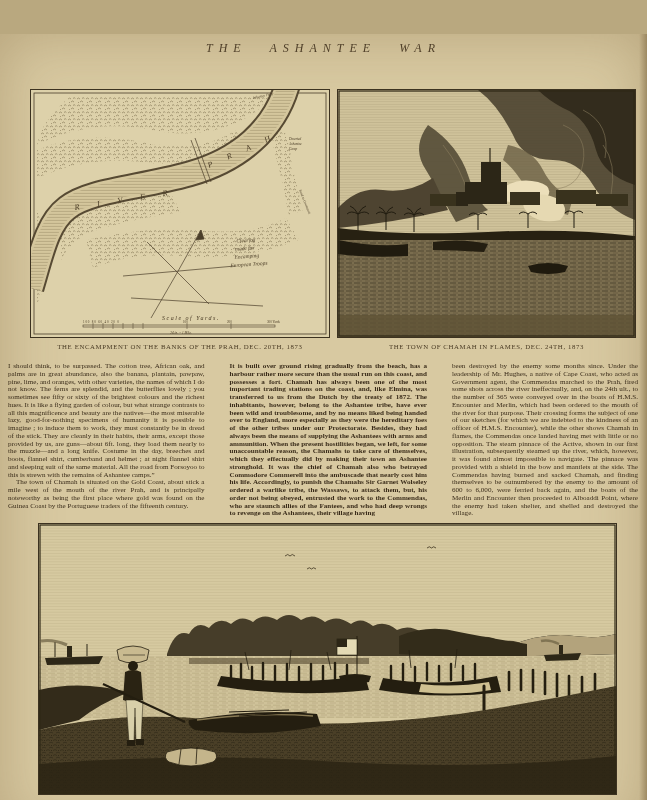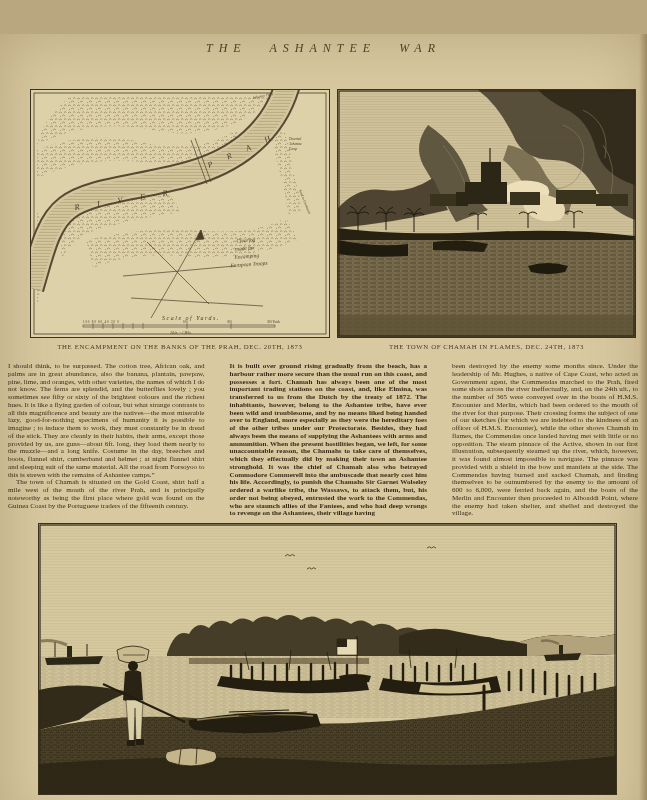--- a/index.html
+++ b/index.html
@@ -184,21 +184,21 @@
         <rect x="0" y="225" width="297" height="22" fill="#5f5336" opacity=".8"></rect>
       </g>
       <rect x="1" y="1" width="295" height="245" fill="none" stroke="#2f2817" stroke-width="1.2"></rect>
     </svg>
   </div>
   <div class="abs figcap" style="left:337px;top:308px;width:299px;">THE TOWN OF CHAMAH IN FLAMES, DEC. 24TH, 1873</div>
 
   <div class="abs" id="body-text">
     <div class="col" id="col1">
       <p>I should think, to be surpassed.  The cotton tree, African oak, and palms are in great abundance, also the banana, plantain, pawpaw, pine, lime, and oranges, with other varieties, the names of which I do not know.  The ferns are splendid, and the butterflies lovely ; you sometimes see fifty or sixty of the brightest colours and the richest hues.  It is like a flying garden of colour, but what strange contrasts to all this magnificence and beauty are the natives—the most miserable lazy, good-for-nothing specimens of humanity it is possible to imagine ; to induce them to work, they must constantly be in dread of the stick.  They are cleanly in their habits, their arms, except those provided by us, are guns—about 6ft. long, they load them nearly to the muzzle—and a long knife.  Costume in the day, breeches and boots, flannel shirt, cumberband and helmet ; at night flannel shirt and sleeping suit of the same material.  All the road from Forsoyoo to this is strewn with the remains of Ashantee camps.”</p>
-      <p class="indent">The town of Chamah is situated on the Gold Coast, shirt half a mile west of the mouth of the river Prah, and is principally noteworthy as being the first place where gold was found on the Guinea Coast by the Portuguese traders of the fifteenth century.</p>
+      <p class="indent">The town of Chamah is situated on the Gold Coast, about stick a mile west of the mouth of the river Prah, and is principally noteworthy as being the first place where gold was found on the Guinea Coast by the Portuguese traders of the fifteenth century.</p>
     </div>
     <div class="col" id="col2">
       <p>It is built over ground rising gradually from the beach, has a harbour rather more secure than the usual run on this coast, and possesses a fort.  Chamah has always been one of the most important trading stations on the coast, and, like Elmina, was transferred to us from the Dutch by the treaty of 1872.  The inhabitants, however, belong to the Ashantee tribe, have ever been wild and troublesome, and by no means liked being handed over to England, more especially as they were the hereditary foes of the other tribes under our Protectorate.  Besides, they had always been the means of supplying the Ashantees with arms and ammunition.  When the present hostilities began, we left, for some unaccountable reason, the Chamahs to take care of themselves, which they effectually did by making their town an Ashantee stronghold.  It was the chief of Chamah also who betrayed Commodore Commerell into the ambuscade that nearly cost him his life.  Accordingly, to punish the Chamahs Sir Garnet Wolseley ordered a warlike tribe, the Wassaws, to attack them, but, his order not being obeyed, entrusted the work to the Commendas, who are staunch allies of the Fantees, and who had deep wrongs to revenge on the Ashantees, their village having</p>
     </div>
     <div class="col" id="col3">
       <p>been destroyed by the enemy some months since.  Under the leadership of Mr. Hughes, a native of Cape Coast, who acted as Government agent, the Commendas marched to the Prah, fired some shots across the river ineffectually, and, on the 24th ult., to the number of 365 were conveyed over in the boats of H.M.S. Encounter and Merlin, which had been ordered to the mouth of the river for that purpose.  Their crossing forms the subject of one of our sketches (for which we are indebted to the kindness of an officer of H.M.S. Encounter), while the other shows Chamah in flames, the Commendas once landed having met with little or no opposition.  The steam pinnace of the Active, shown in our first illustration, subsequently steamed up the river, which, however, it was found almost impossible to navigate.  The pinnace was provided with a shield in the bow and mantlets at the side.  The Commendas having burned and sacked Chamah, and finding themselves to be outnumbered by the enemy to the amount of 600 to 6,000, were ferried back again, and the boats of the Merlin and Encounter then proceeded to Alboaddi Point, where the enemy had taken shelter, and shelled and destroyed the village.</p>
     </div>
   </div>
 
   <div class="abs figure" style="left:38px;top:489px;width:579px;height:272px;">

